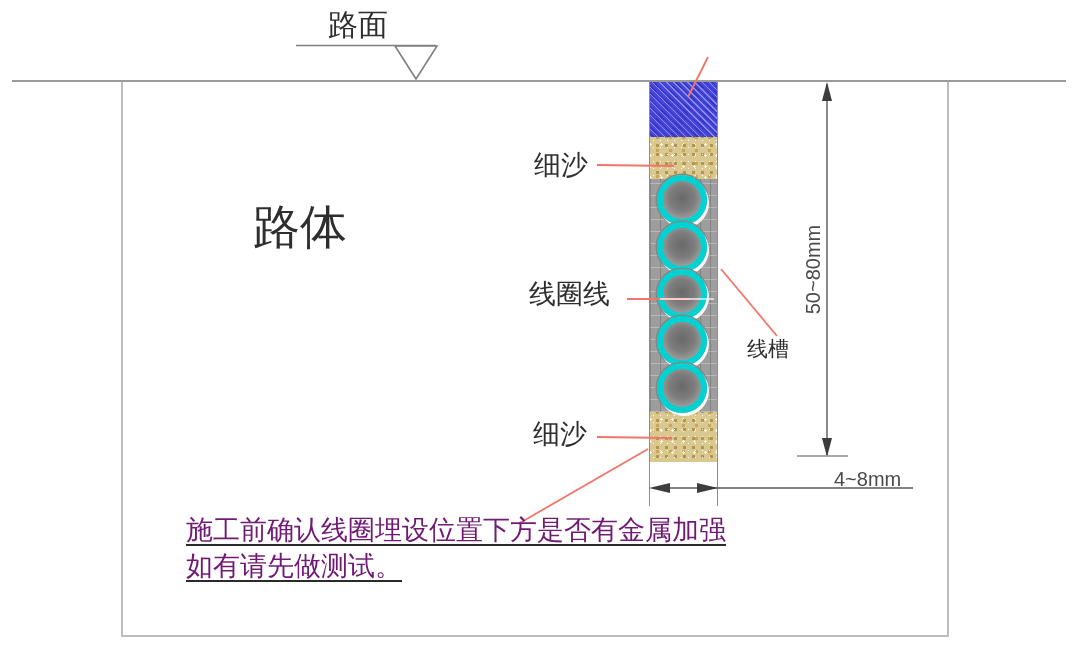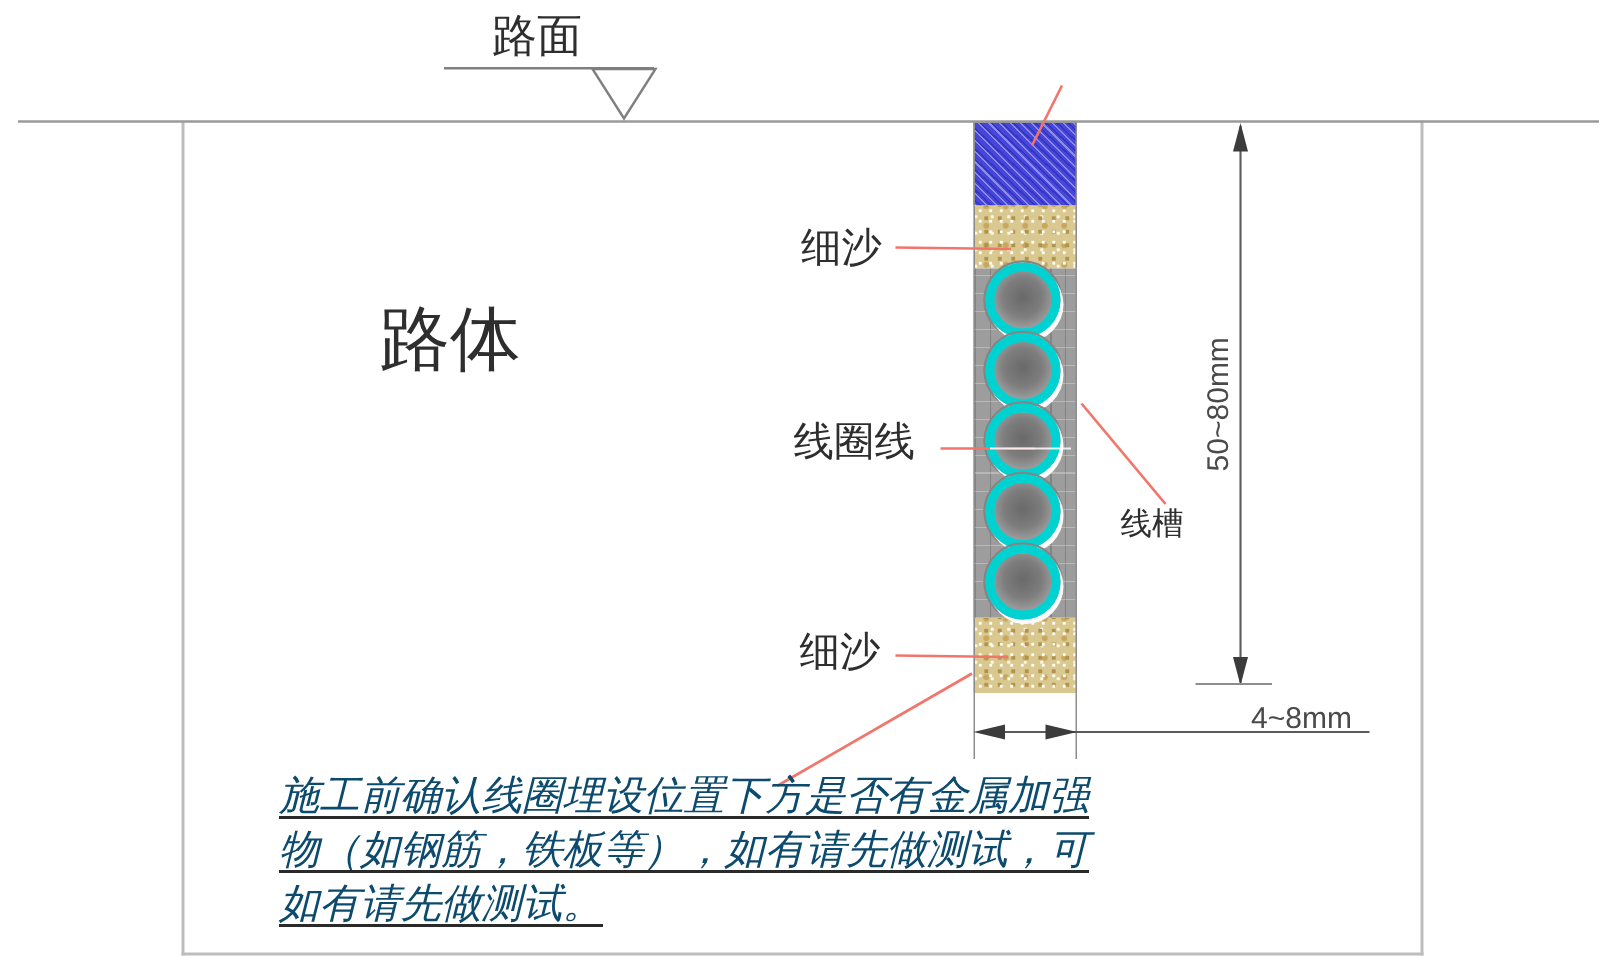--- a/index.html
+++ b/index.html
@@ -19,21 +19,21 @@
   .lbl-seal{left:497px;top:27px;font-size:28px;}
   .lbl-roadbody{left:253px;top:200px;font-size:47px;}
   .lbl-sand-top{left:534px;top:150px;font-size:27px;}
   .lbl-coil{left:529px;top:279px;font-size:27px;}
   .lbl-slot{left:747px;top:337px;font-size:21px;}
   .lbl-sand-bottom{left:533px;top:419px;font-size:27px;}
   .dim-text{font-family:"Liberation Sans","DejaVu Sans",sans-serif;color:#4a4a4a;font-size:20px;}
   .dim-48{left:834px;top:468px;}
   .dim-5080{left:763px;top:258px;width:100px;text-align:center;transform:rotate(-90deg);transform-origin:50% 50%;}
   .warning{
-    left:186px;top:512px;font-size:27px;line-height:36px;color:#0c4a6e;font-style:italic;
+    left:186px;top:512px;font-size:27px;line-height:36px;color:#701a75;
   }
   .warning div{
     text-decoration:underline;text-underline-offset:5px;
     text-decoration-thickness:1.5px;text-decoration-color:#2a2a2a;
   }
   
   .slot-col{left:649px;top:81px;width:69px;}
   .slot-sec{width:69px;box-sizing:border-box;border-left:1.5px solid #8d8d8d;border-right:1.5px solid #8d8d8d;}
   .sec-seal{
     height:56px;background-color:var(--seal-fill,#4646da);
@@ -126,17 +126,16 @@
   <div class="abs lbl lbl-roadbody">路体</div>
   <div class="abs lbl lbl-sand-top">细沙</div>
   <div class="abs lbl lbl-coil">线圈线</div>
   <div class="abs lbl lbl-slot">线槽</div>
   <div class="abs lbl lbl-sand-bottom">细沙</div>
   <div class="abs dim-text dim-5080">50~80mm</div>
   <div class="abs dim-text dim-48">4~8mm</div>
 
   <div class="abs warning">
     <div>施工前确认线圈埋设位置下方是否有金属加强</div>
-    <div>物（如钢筋，铁板等），如有请先做测试，可</div>
     <div>如有请先做测试。</div>
   </div>
 
 </div>
 
 </body></html>

